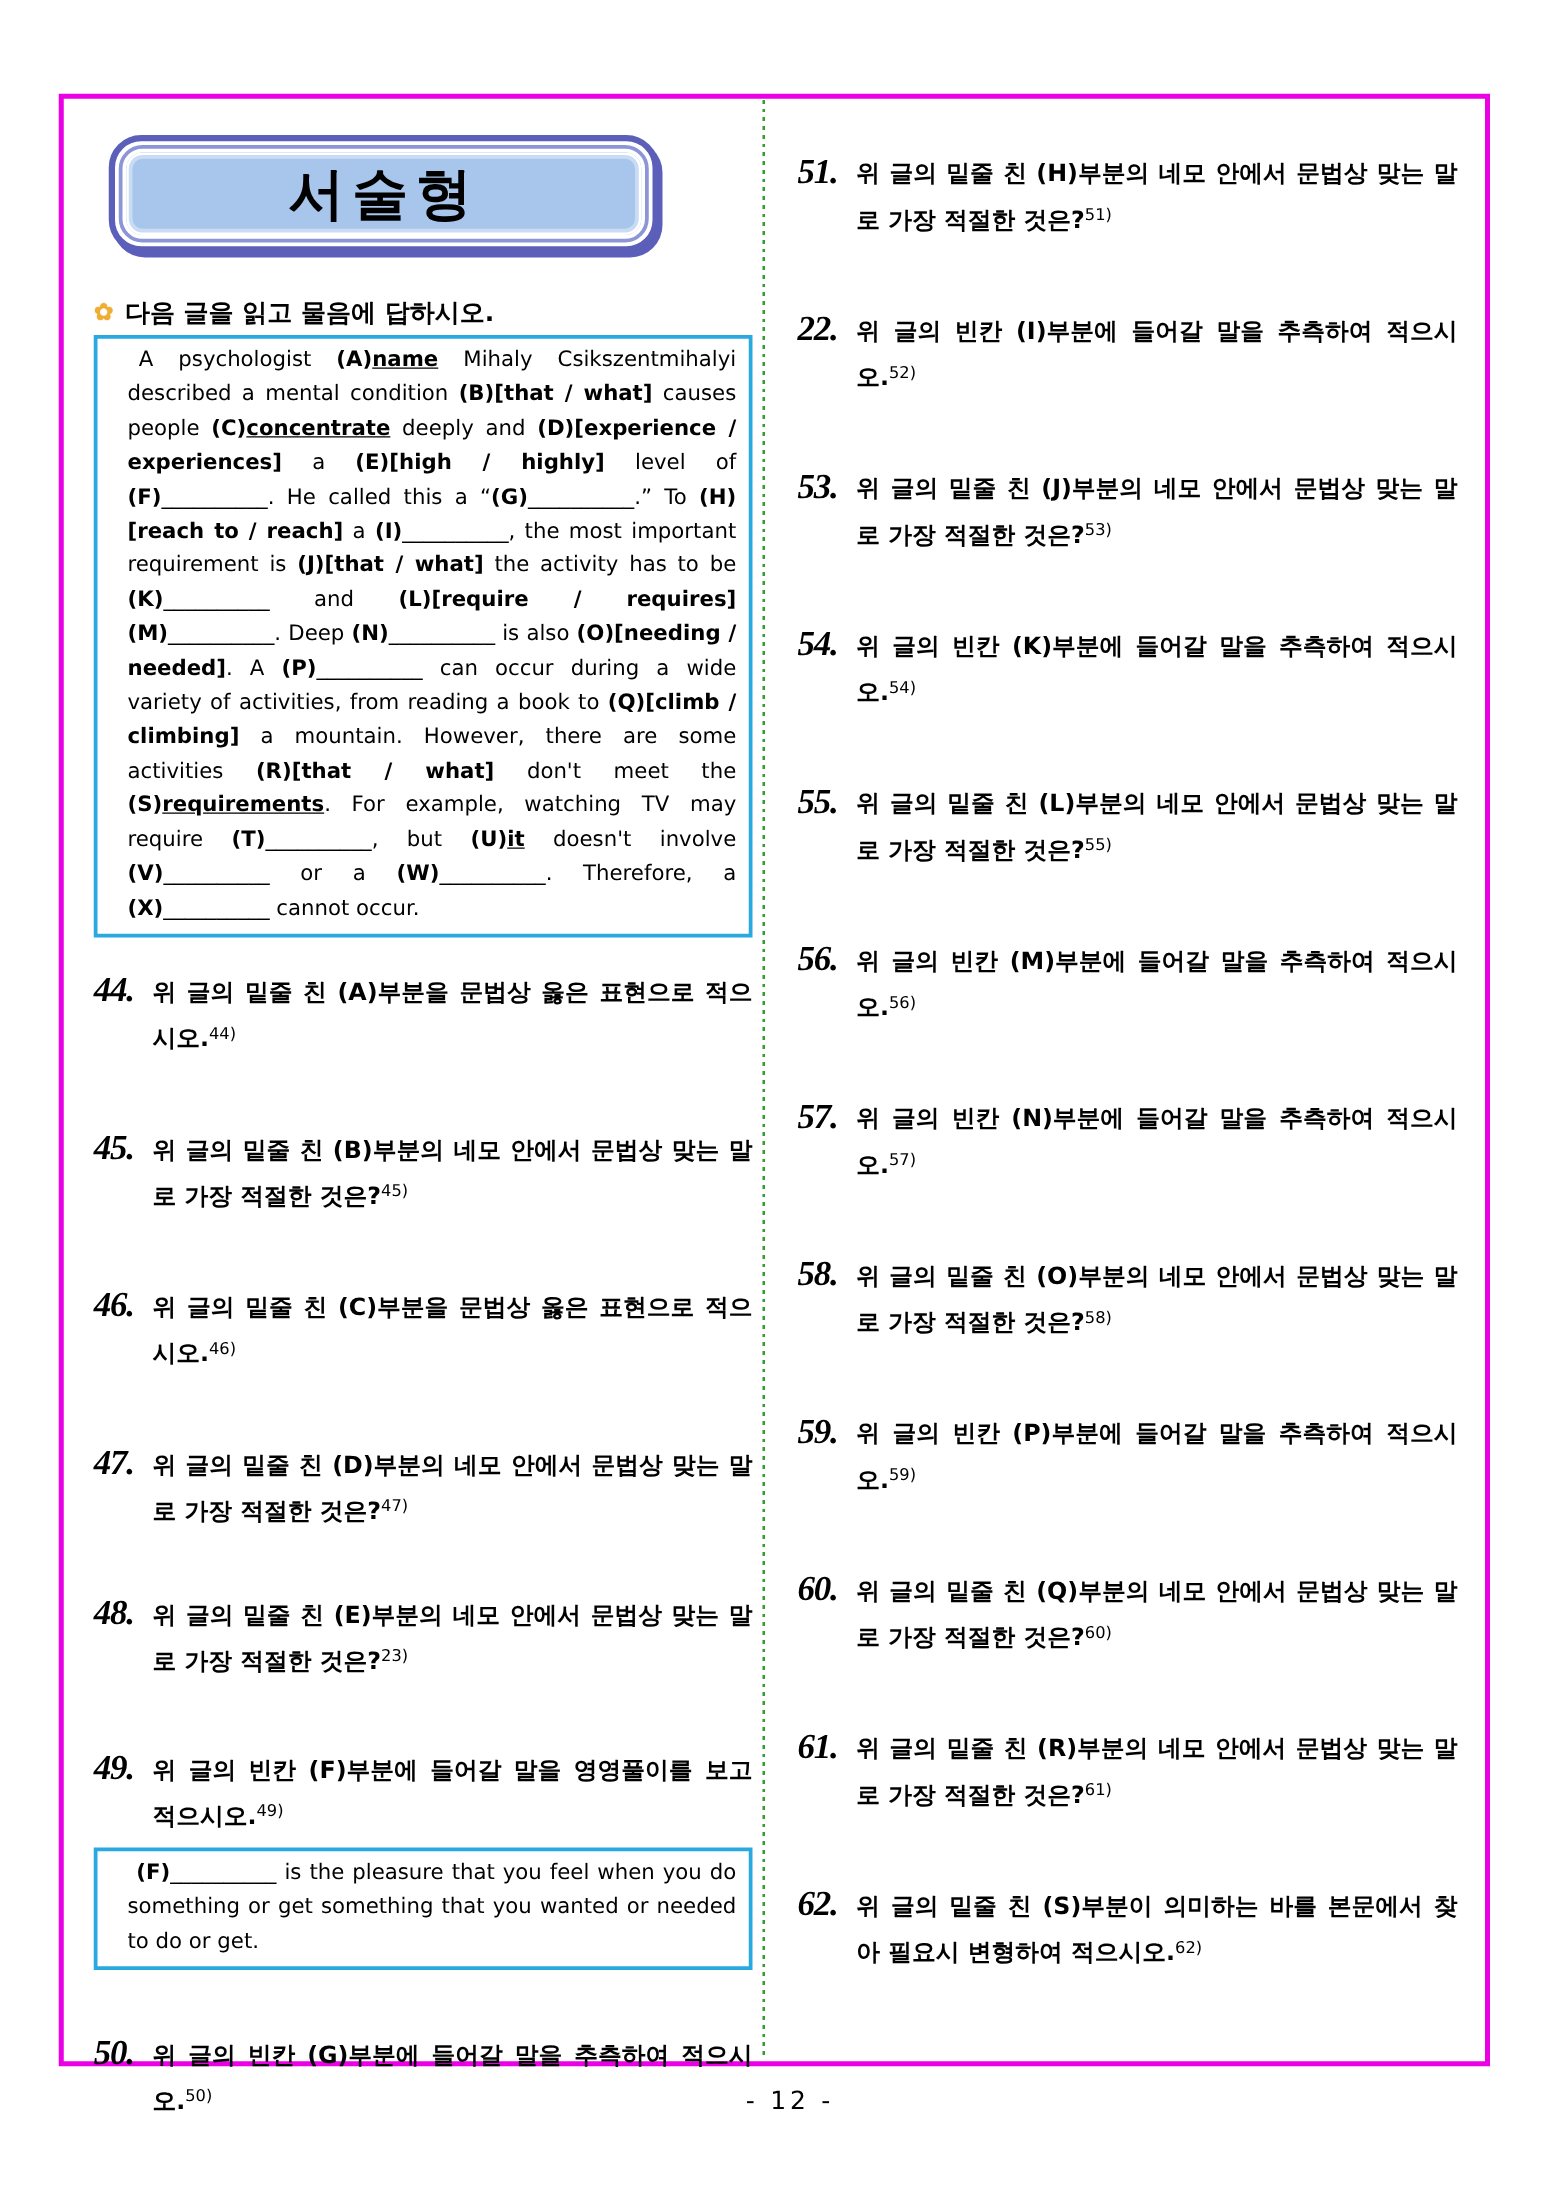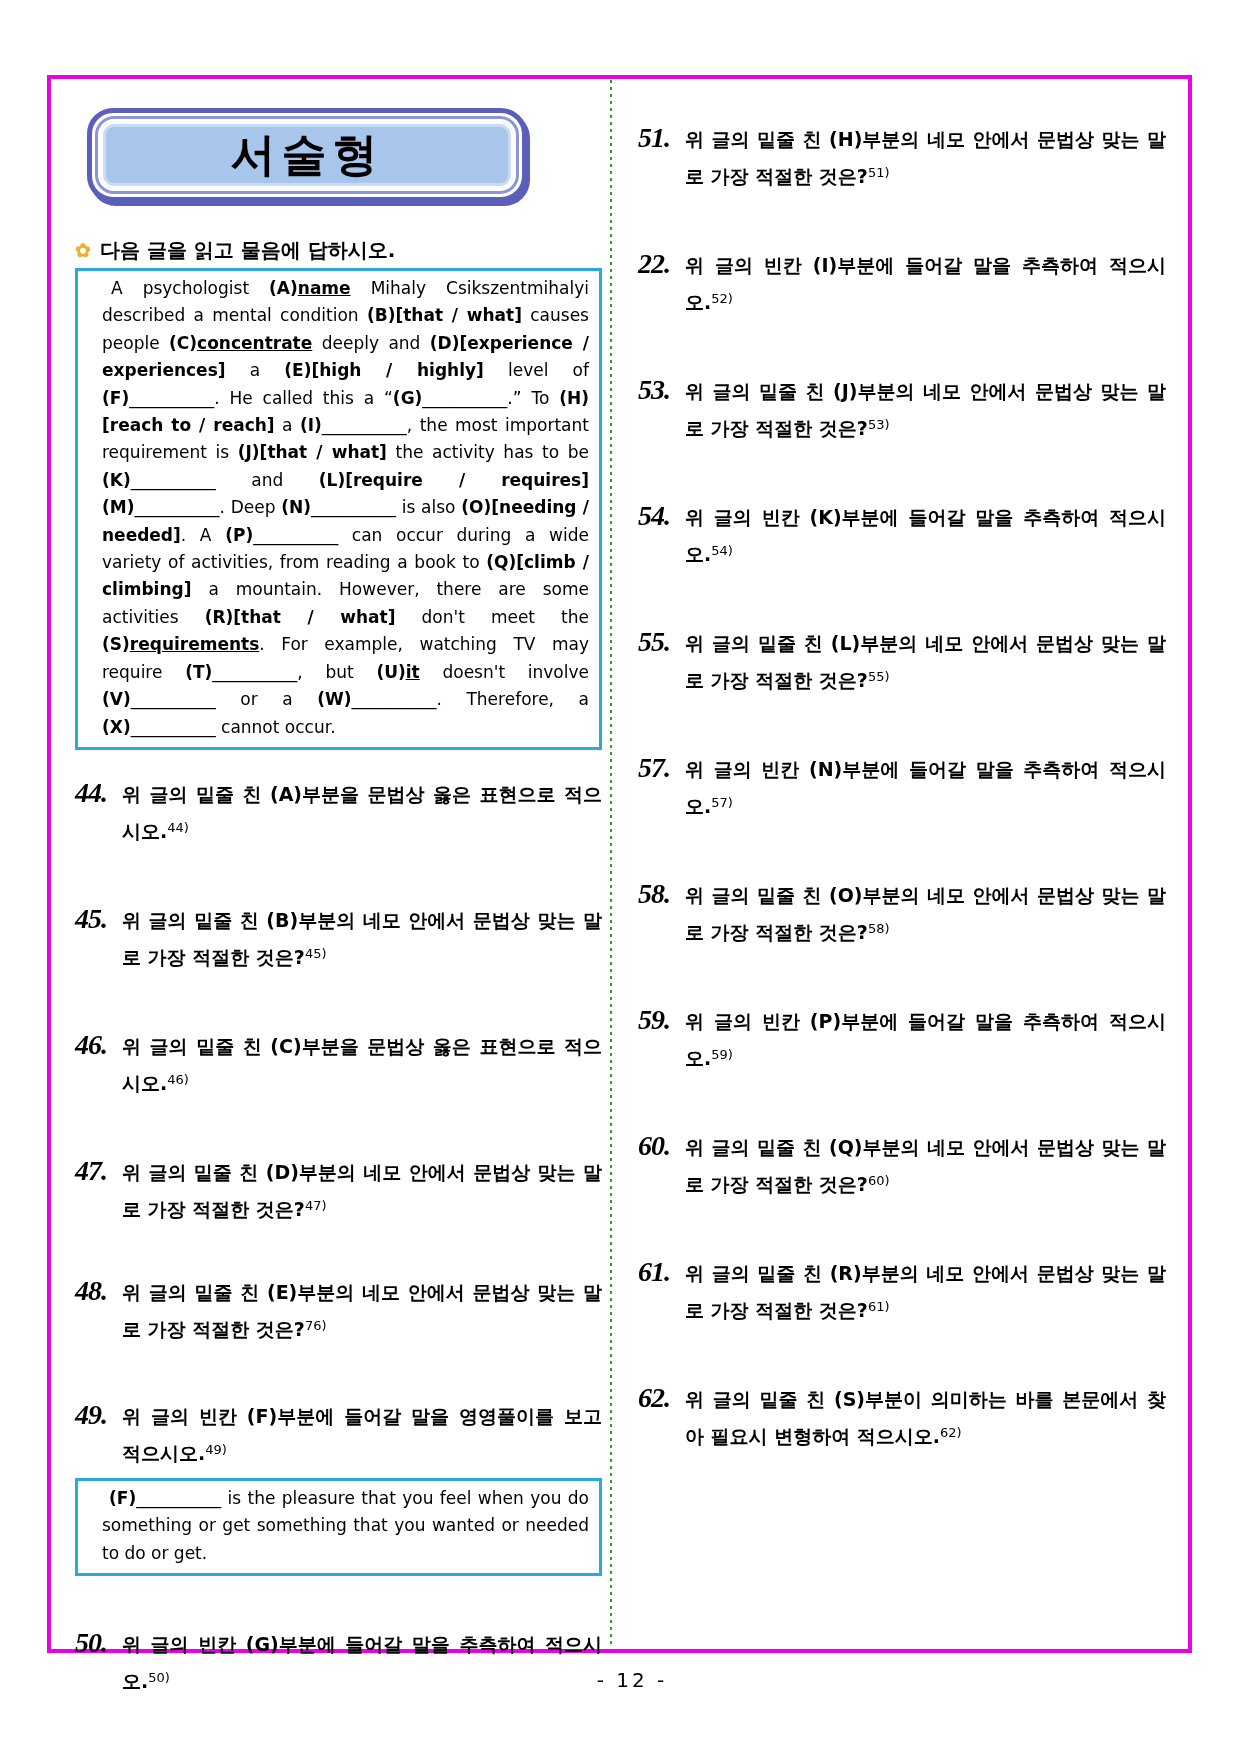--- a/index.html
+++ b/index.html
@@ -88,21 +88,21 @@
       <div class="qtext"><span>위 글의 밑줄 친 (C)부분을 문법상 옳은 표현으로 적으시오.</span><span class="qref">46)</span></div>
     </div>
 
     <div class="q mb50">
       <span class="qnum">47.</span>
       <div class="qtext"><span>위 글의 밑줄 친 (D)부분의 네모 안에서 문법상 맞는 말로 가장 적절한 것은?</span><span class="qref">47)</span></div>
     </div>
 
     <div class="q mb54">
       <span class="qnum">48.</span>
-      <div class="qtext"><span>위 글의 밑줄 친 (E)부분의 네모 안에서 문법상 맞는 말로 가장 적절한 것은?</span><span class="qref">76)</span></div>
+      <div class="qtext"><span>위 글의 밑줄 친 (E)부분의 네모 안에서 문법상 맞는 말로 가장 적절한 것은?</span><span class="qref">23)</span></div>
     </div>
 
     <div class="q mb8">
       <span class="qnum">49.</span>
       <div class="qtext"><span>위 글의 빈칸 (F)부분에 들어갈 말을 영영풀이를 보고 적으시오.</span><span class="qref">49)</span></div>
     </div>
 
     <div class="bluebox fbox">
       <p><span class="seg-b">(F)</span><span class="seg-n">__________ is the pleasure that you feel when you do something or get something that you wanted or needed to do or get.</span></p>
     </div>
@@ -134,20 +134,24 @@
     <div class="q">
       <span class="qnum">54.</span>
       <div class="qtext"><span>위 글의 빈칸 (K)부분에 들어갈 말을 추측하여 적으시오.</span><span class="qref">54)</span></div>
     </div>
 
     <div class="q">
       <span class="qnum">55.</span>
       <div class="qtext"><span>위 글의 밑줄 친 (L)부분의 네모 안에서 문법상 맞는 말로 가장 적절한 것은?</span><span class="qref">55)</span></div>
     </div>
 
+    <div class="q">
+      <span class="qnum">56.</span>
+      <div class="qtext"><span>위 글의 빈칸 (M)부분에 들어갈 말을 추측하여 적으시오.</span><span class="qref">56)</span></div>
+    </div>
 
     <div class="q">
       <span class="qnum">57.</span>
       <div class="qtext"><span>위 글의 빈칸 (N)부분에 들어갈 말을 추측하여 적으시오.</span><span class="qref">57)</span></div>
     </div>
 
     <div class="q">
       <span class="qnum">58.</span>
       <div class="qtext"><span>위 글의 밑줄 친 (O)부분의 네모 안에서 문법상 맞는 말로 가장 적절한 것은?</span><span class="qref">58)</span></div>
     </div>

